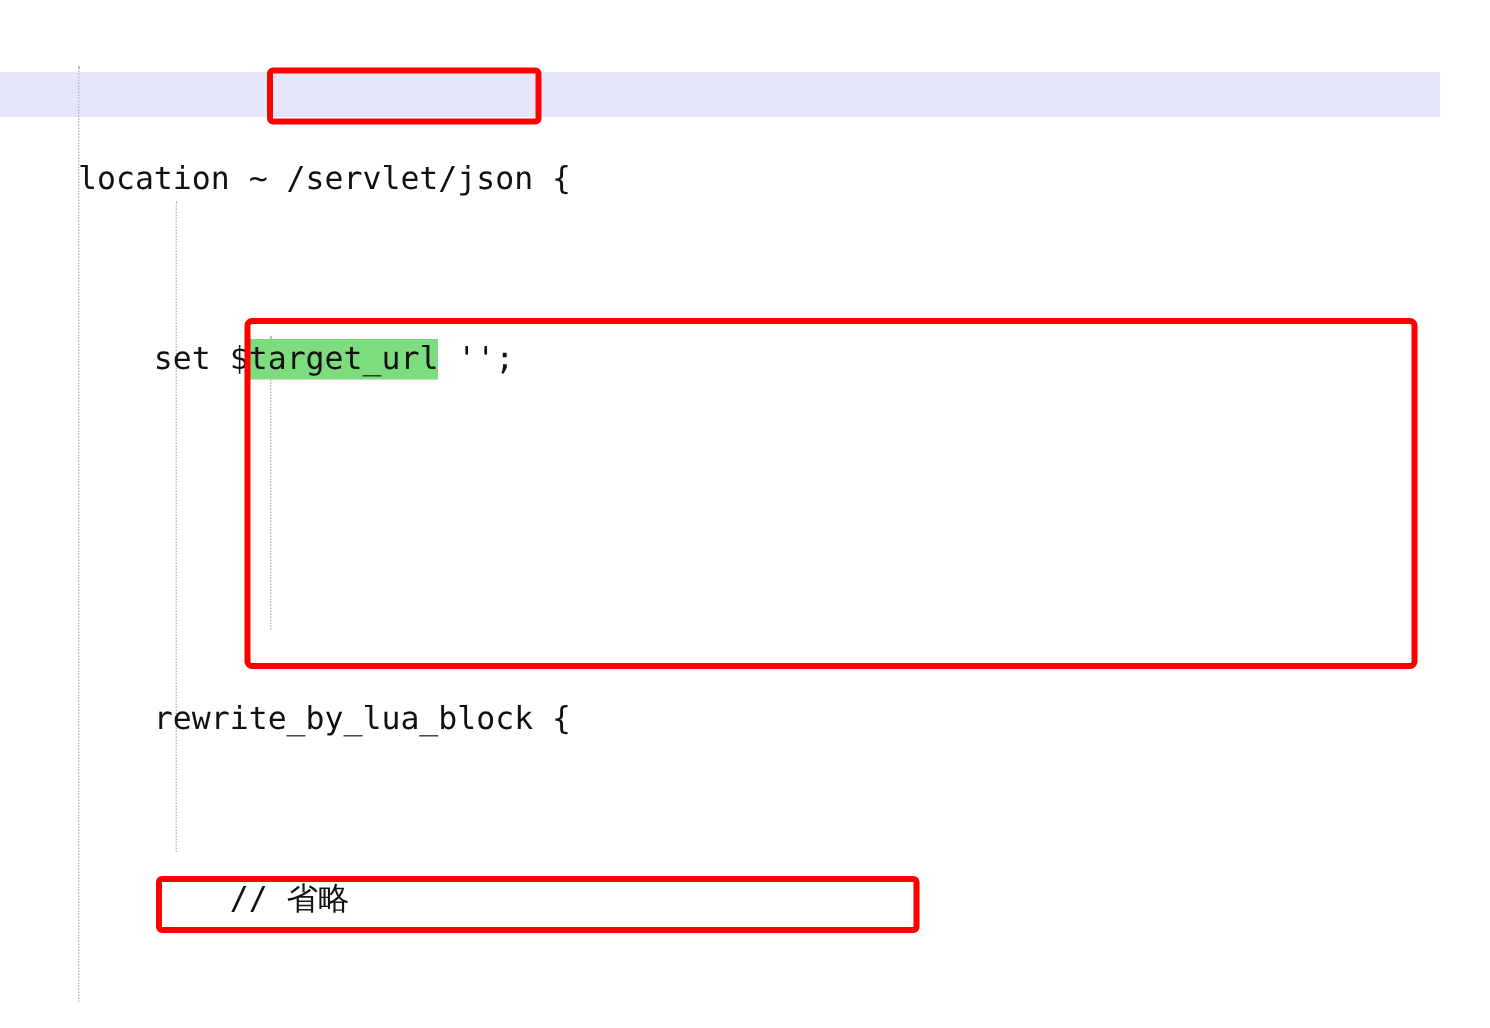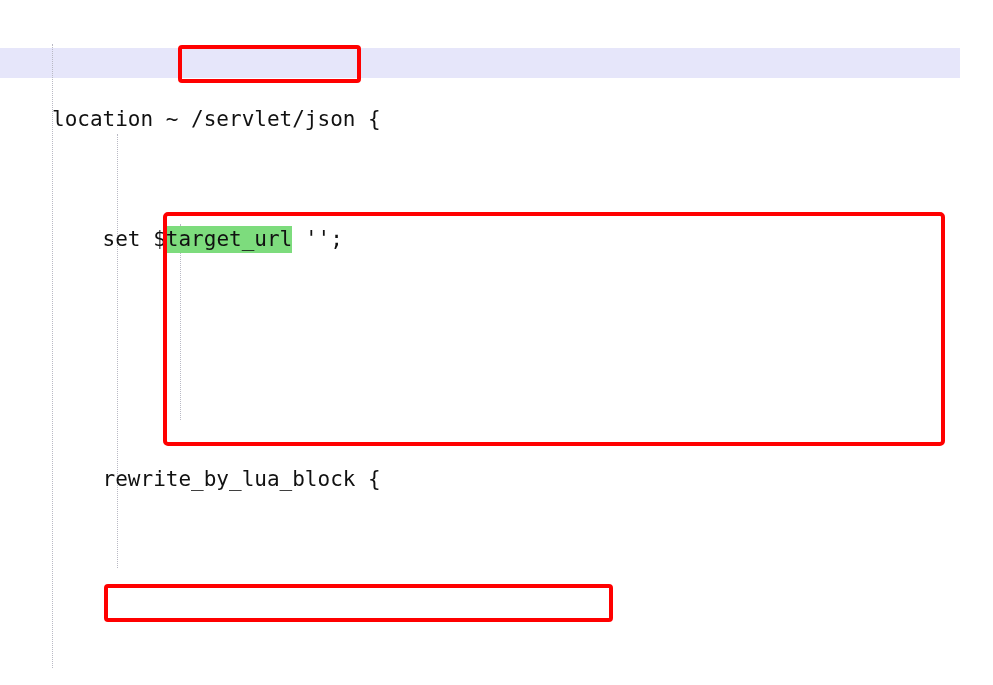--- a/index.html
+++ b/index.html
@@ -115,20 +115,21 @@
   <div class="code">
 
     <div class="line"><span>location ~ /servlet/json {</span></div>
 
     <div class="line"><span>    set </span><span>$</span><span class="tok">target_url</span><span> '';</span></div>
 
     <div class="line">&nbsp;</div>
 
     <div class="line"><span>    rewrite_by_lua_block {</span></div>
 
+    <div class="line"><span>        // 省略</span></div>
 
     
 
     
 
     
 
     
 
     

